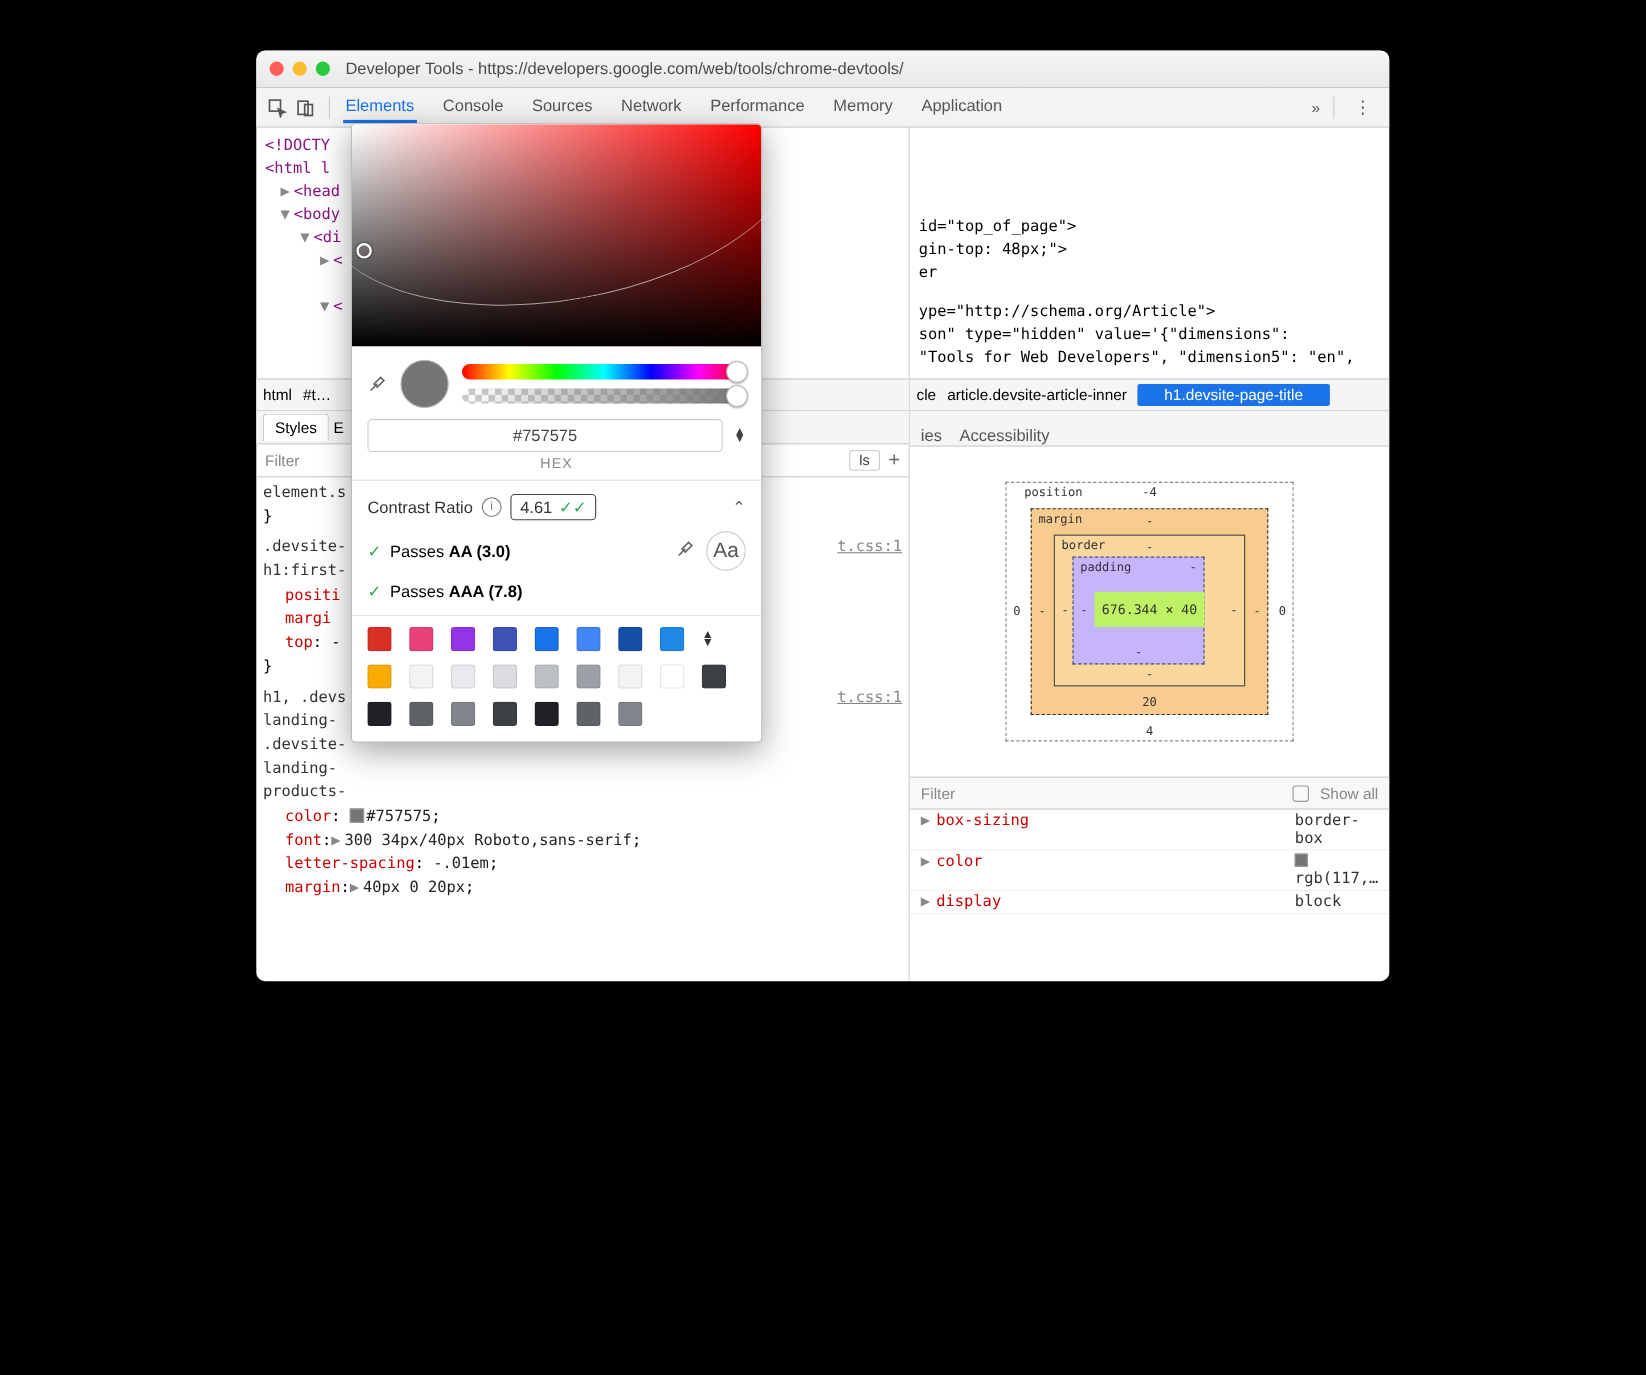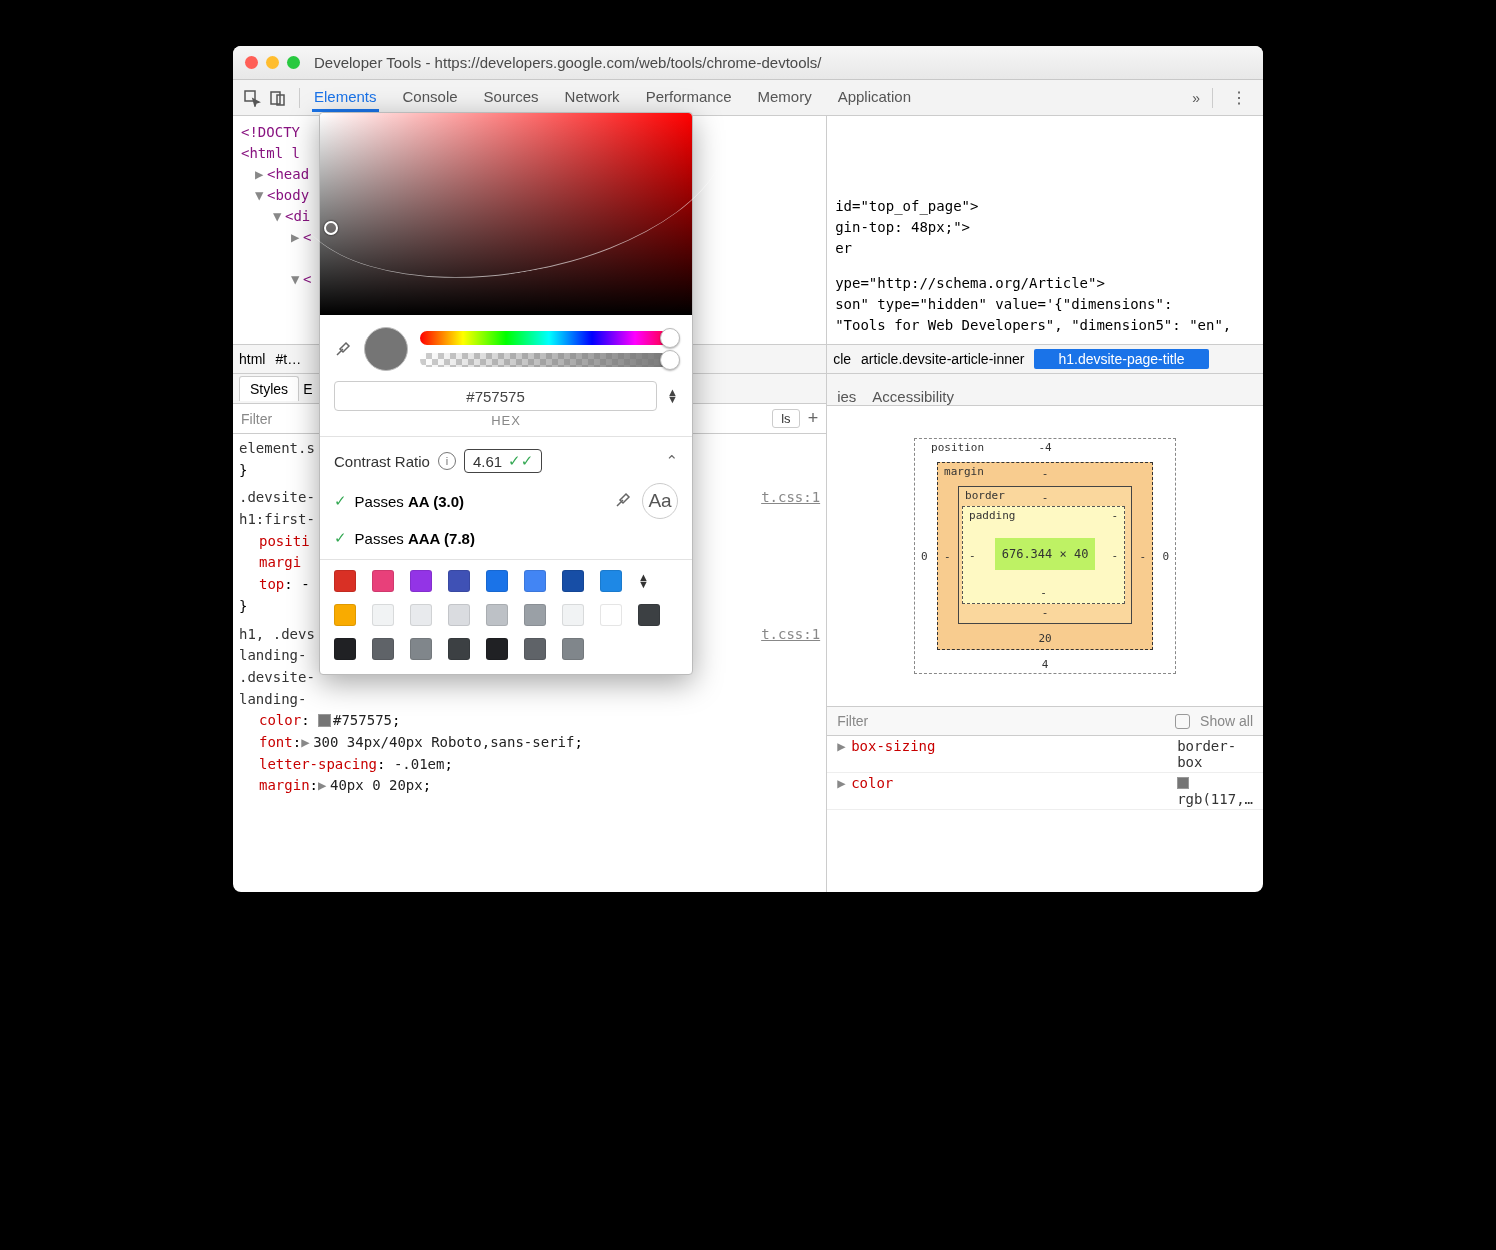--- a/index.html
+++ b/index.html
@@ -102,21 +102,21 @@
 .sw{width:22px;height:22px;border-radius:3px;border:1px solid rgba(0,0,0,.1)}
 .pstep{grid-column:9;display:flex;flex-direction:column;line-height:.6;font-size:11px;color:#333}
 .right{flex:1;display:flex;flex-direction:column}
 .rtabs{height:32px;border-bottom:1px solid #ccc;display:flex;align-items:end;gap:16px;padding:0 10px;font-size:15px;color:#555;background:#f5f5f5}
 .boxmodel-wrap{flex:0 0 300px;display:flex;align-items:center;justify-content:center}
 .bm{position:relative;font-family:Menlo,monospace;font-size:12px;color:#333}
 .layer{position:absolute;display:flex;align-items:center;justify-content:center}
 .l-pos{width:262px;height:236px;border:1px dashed #888;left:0;top:0}
 .l-mar{width:216px;height:188px;border:1px dashed #333;background:#f8cc8f;left:23px;top:24px}
 .l-bor{width:174px;height:138px;border:1.5px solid #444;background:#fad79d;left:44px;top:48px}
-.l-pad{width:163px;height:98px;border:1px dashed #555;background:#fef9c3;left:48px;top:68px}
+.l-pad{width:120px;height:98px;border:1px dashed #555;background:#c4b5fd;left:61px;top:68px}
 .l-con{width:100px;height:32px;background:#bef264;left:81px;top:100px;font-size:12px;display:flex;align-items:center;justify-content:center}
 .lbl{position:absolute;font-size:11px}
 .rfilter{height:30px;border-top:1px solid #ccc;border-bottom:1px solid #ccc;display:flex;align-items:center;padding:0 10px;color:#888;font-size:14px;background:#f8f8f8;gap:10px}
 .cbox{width:15px;height:15px;border:1px solid #999;border-radius:3px;margin-left:auto}
 .comp{flex:1;font-family:Menlo,monospace;font-size:14px;overflow:hidden}
 .comp-row{display:flex;padding:2px 10px;border-bottom:1px solid #eee}
 .comp-row .k{flex:0 0 340px;color:#c80000}
 .comp-row .tri2{color:#888;width:14px;display:inline-block}
 .comp-row .v{color:#333}
 .mini-sw{display:inline-block;width:12px;height:12px;background:#757575;border:1px solid #999;vertical-align:-1px;margin-right:3px}
@@ -202,20 +202,21 @@
         <div><span class="sel-txt">h1:first-</span></div>
         <div style="padding-left:20px"><span class="prop">positi</span></div>
         <div style="padding-left:20px"><span class="prop">margi</span></div>
         <div style="padding-left:20px"><span class="prop">top</span>: -</div>
         <div>}</div>
         <div style="height:6px"></div>
         <div><span class="src">t.css:1</span><span class="sel-txt">h1, .devs</span></div>
         <div><span class="sel-txt">landing-</span></div>
         <div><span class="sel-txt">.devsite-</span></div>
         <div><span class="sel-txt">landing-</span></div>
+        <div><span class="sel-txt">products-</span></div>
         <div style="padding-left:20px"><span class="prop">color</span>: <span class="swatch"></span><span class="pval">#757575</span>;</div>
         <div style="padding-left:20px"><span class="prop">font</span>:<span class="tri">▶</span><span class="pval">300 34px/40px Roboto,sans-serif</span>;</div>
         <div style="padding-left:20px"><span class="prop">letter-spacing</span>: <span class="pval">-.01em</span>;</div>
         <div style="padding-left:20px"><span class="prop">margin</span>:<span class="tri">▶</span><span class="pval">40px 0 20px</span>;</div>
       </div>
 
       <div class="picker">
         <div class="sv">
           <div class="arc"></div>
           <div class="cursor"></div>
@@ -373,16 +374,20 @@
 
       <div class="comp" id="computed-list">
           <div class="comp-row">
             <span class="k"><span class="tri2">▶</span>box-sizing</span>
             <span class="v">border-box</span>
           </div>
           <div class="comp-row">
             <span class="k"><span class="tri2">▶</span>color</span>
             <span class="v"><span class="mini-sw"></span>rgb(117,…</span>
           </div>
+          <div class="comp-row">
+            <span class="k"><span class="tri2">▶</span>display</span>
+            <span class="v">block</span>
+          </div>
         </div>
     </div>
   </div>
 </div>
 
 </body></html>

